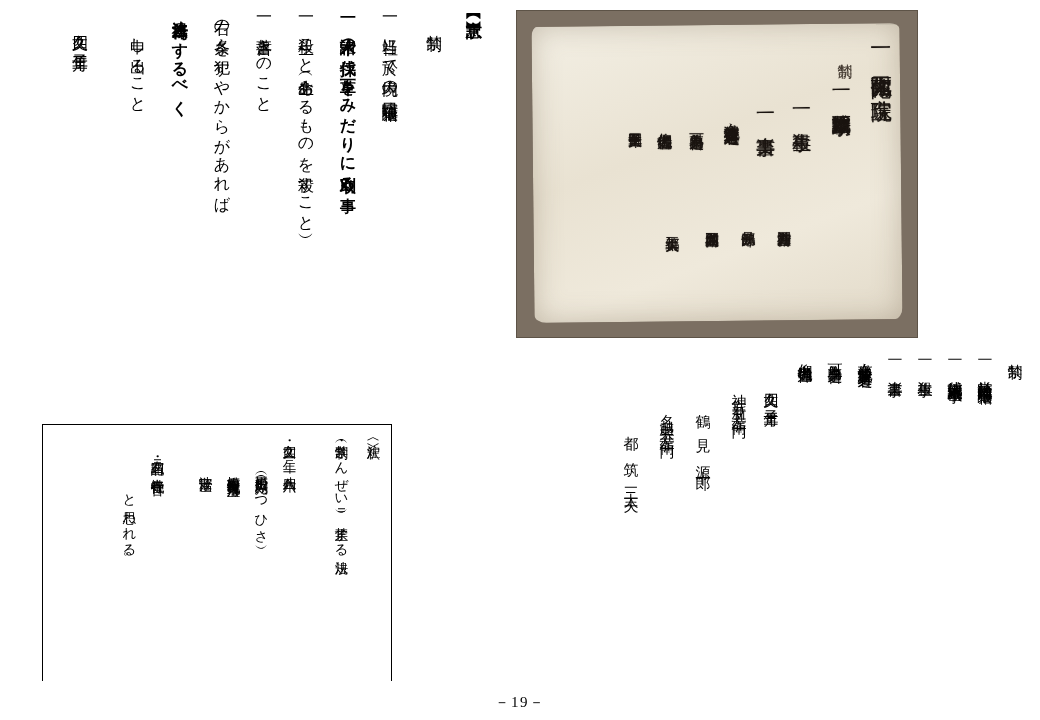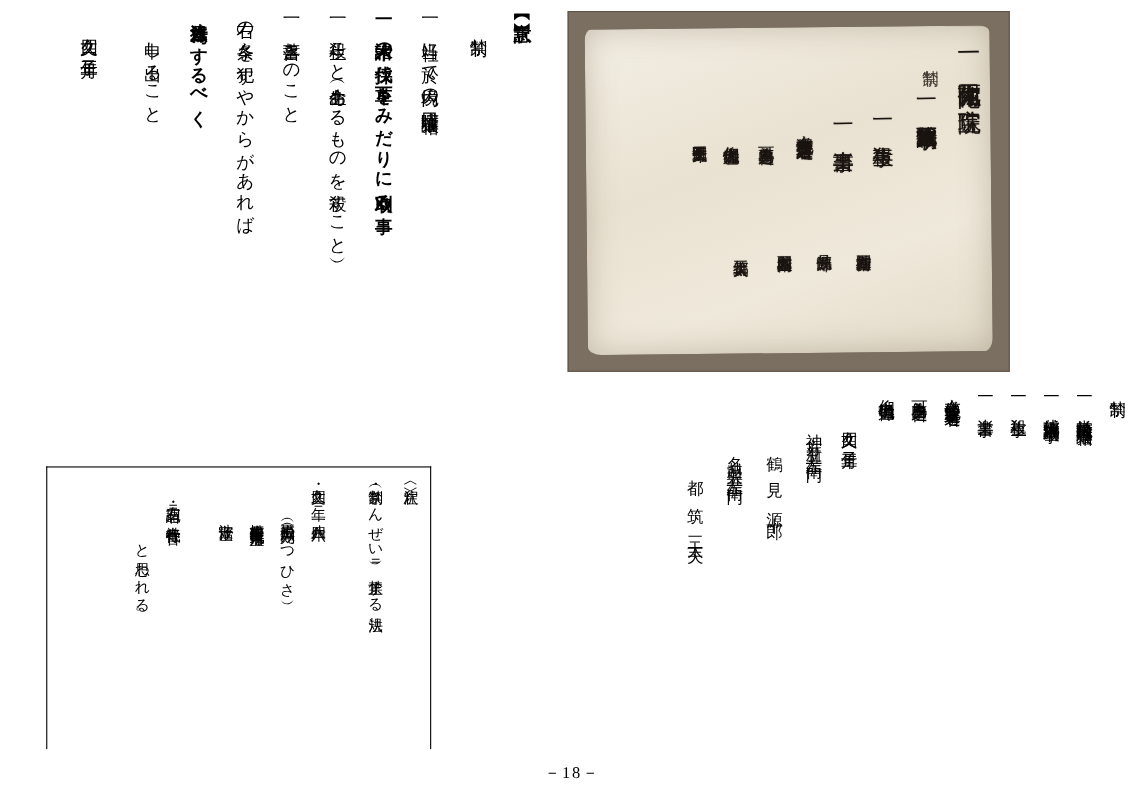--- a/index.html
+++ b/index.html
@@ -210,14 +210,14 @@
 
     <div class="vtext col" style="right:92px; height:200px;">・文久四　年＝一八六四年</div>
     <div class="vtext col" style="right:120px; top:40px; height:200px;">松平（戸田）光則（みつひさ）</div>
     <div class="vtext col" style="right:148px; top:40px; height:200px;">松本藩戸田家九代藩主丹</div>
     <div class="vtext col" style="right:176px; top:40px; height:90px;">波守治世</div>
 
     <div class="vtext col" style="right:224px; top:24px; height:210px;">・右記四名＝寺社奉行代官</div>
     <div class="vtext col" style="right:252px; top:60px; height:110px;">と思われる。</div>
   </div>
 
-  <div id="page-number">－18－</div>
+  <div id="page-number">－19－</div>
 </div>
 
 </body></html>

